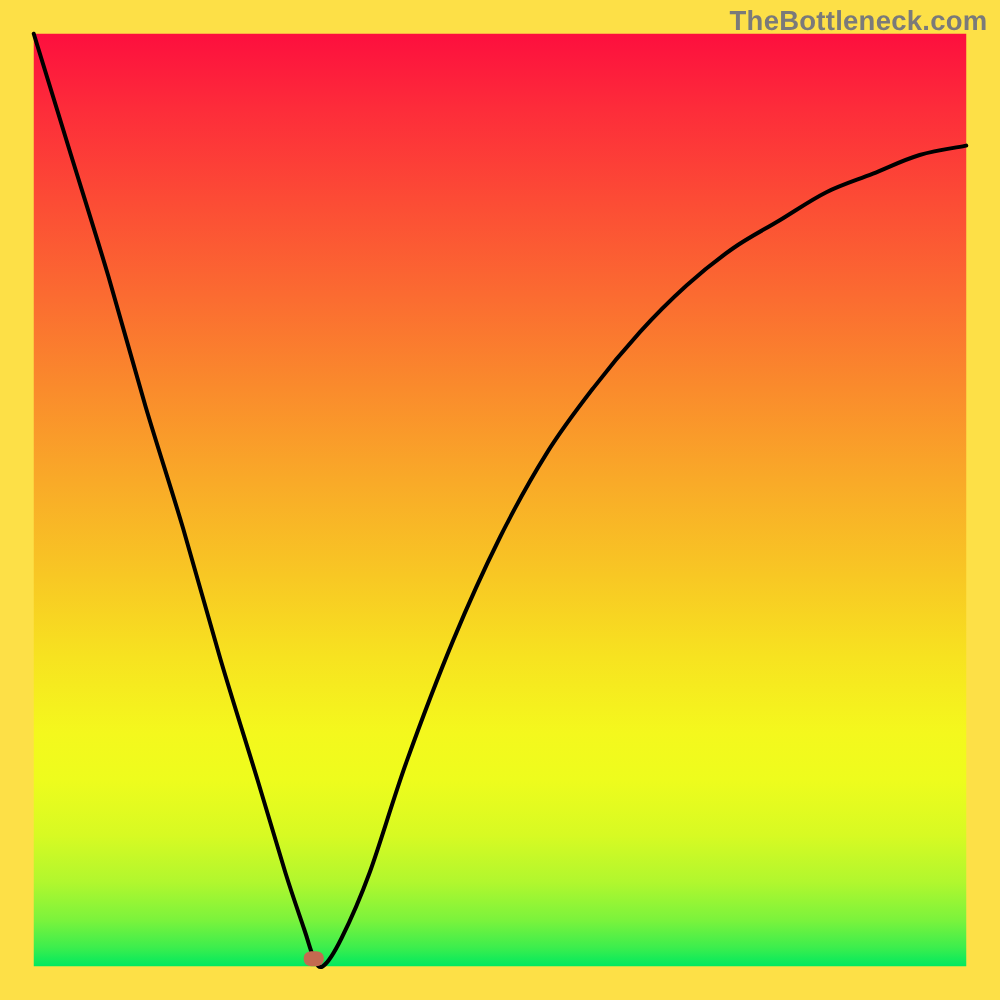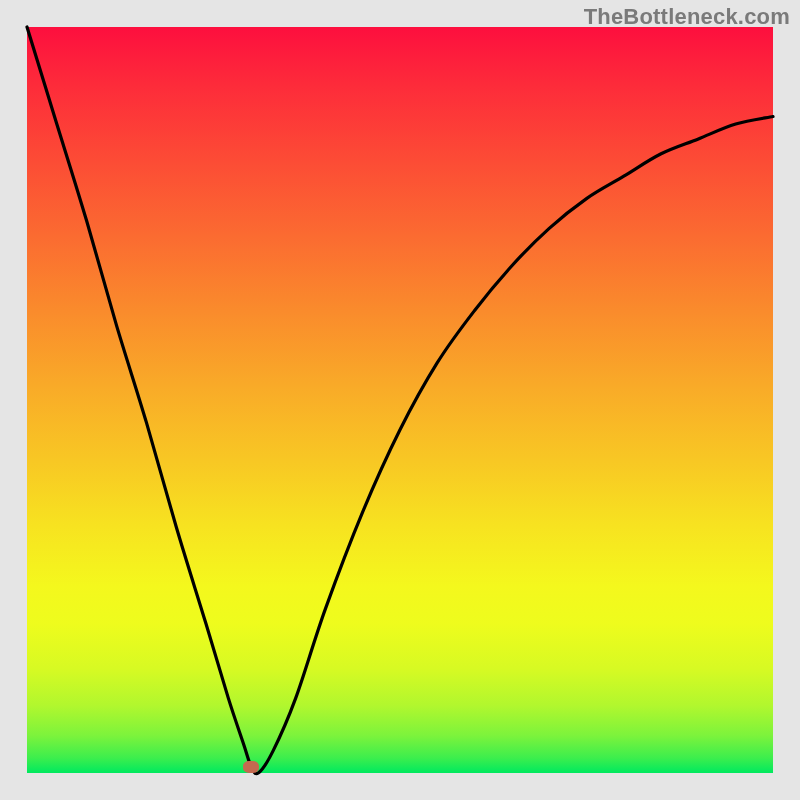--- a/index.html
+++ b/index.html
@@ -10,21 +10,21 @@
     overflow: hidden;
     background: #000;
     font-family: Arial, Helvetica, sans-serif;
   }
   .frame {
     position: absolute;
     left: 0;
     top: 0;
     width: 800px;
     height: 800px;
-    background: #e5e5e5;
+    background: #fde047;
   }
   .plot-area {
     position: absolute;
     left: 27px;
     top: 27px;
     width: 746px;
     height: 746px;
     
     background: linear-gradient(
       to bottom,

